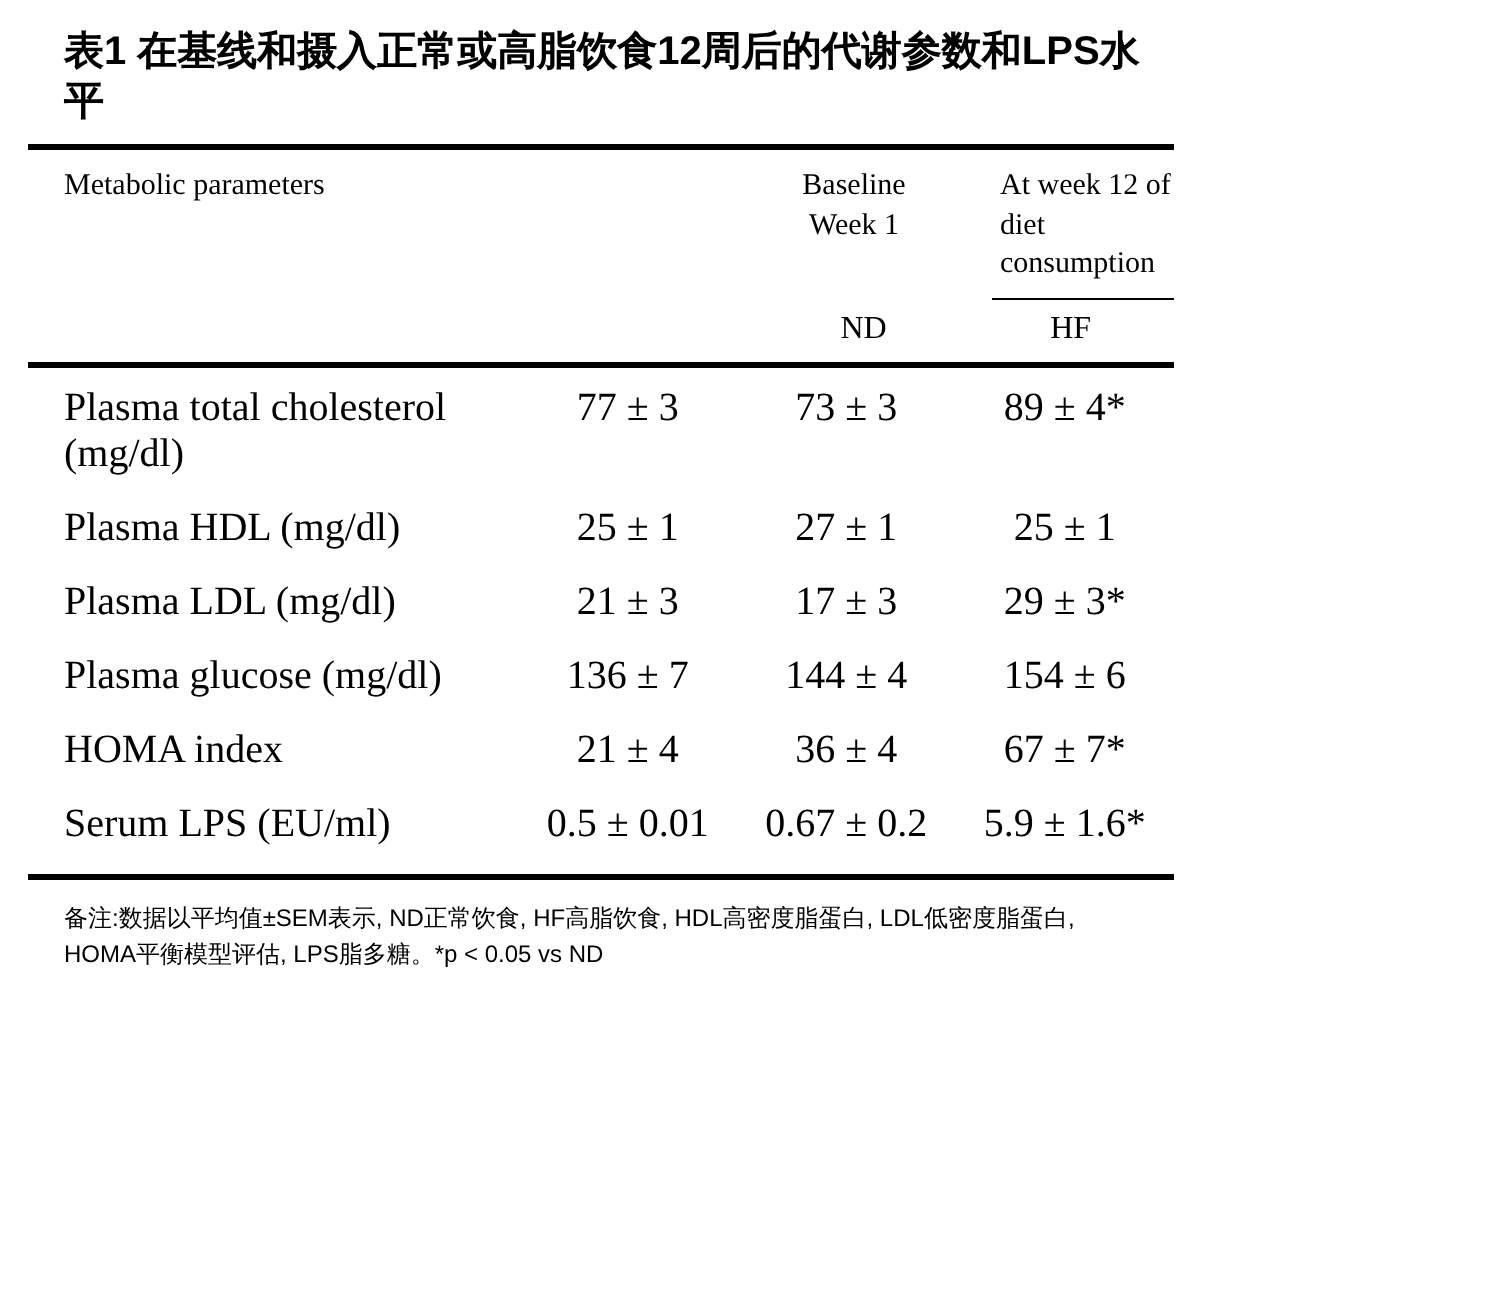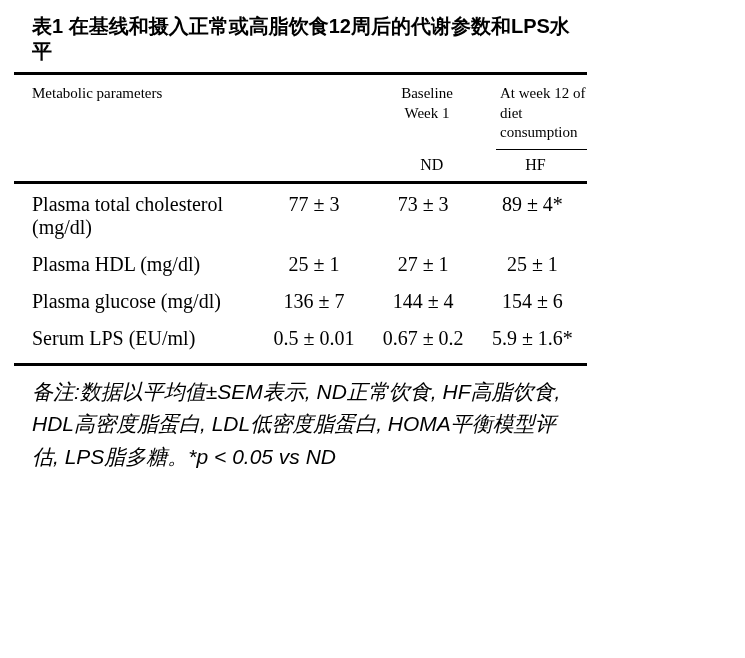--- a/index.html
+++ b/index.html
@@ -70,25 +70,24 @@
   }
   .data-row td {
     font-size: 20px;
     padding-top: 7px !important;
     padding-bottom: 7px !important;
     line-height: 1.15;
   }
   .sep-top { margin-top: 2px; }
   .note {
     font-family: "Liberation Sans", sans-serif;
-    font-size: 21px;
+    font-size: 12px;
     line-height: 1.55;
     padding: 10px 18px 0 18px;
     letter-spacing: 0px;
-    font-style: italic;
   }
   .plusminus { white-space: nowrap; }
   .header-area { position: relative; }
   .group-underline-wrap {
     position: relative;
     height: 0;
   }
   .group-underline {
     position: absolute;
     left: 482px;
@@ -147,24 +146,36 @@
       <td class="col-nd plusminus">73 ± 3</td>
       <td class="col-hf plusminus">89 ± 4*</td>
     </tr>
     <tr class="data-row">
       <td class="col-param">Plasma HDL (mg/dl)</td>
       <td class="col-base plusminus">25 ± 1</td>
       <td class="col-nd plusminus">27 ± 1</td>
       <td class="col-hf plusminus">25 ± 1</td>
     </tr>
     <tr class="data-row">
+      <td class="col-param">Plasma LDL (mg/dl)</td>
+      <td class="col-base plusminus">21 ± 3</td>
+      <td class="col-nd plusminus">17 ± 3</td>
+      <td class="col-hf plusminus">29 ± 3*</td>
+    </tr>
+    <tr class="data-row">
       <td class="col-param">Plasma glucose (mg/dl)</td>
       <td class="col-base plusminus">136 ± 7</td>
       <td class="col-nd plusminus">144 ± 4</td>
       <td class="col-hf plusminus">154 ± 6</td>
+    </tr>
+    <tr class="data-row">
+      <td class="col-param">HOMA index</td>
+      <td class="col-base plusminus">21 ± 4</td>
+      <td class="col-nd plusminus">36 ± 4</td>
+      <td class="col-hf plusminus">67 ± 7*</td>
     </tr>
     <tr class="data-row">
       <td class="col-param">Serum LPS (EU/ml)</td>
       <td class="col-base plusminus">0.5 ± 0.01</td>
       <td class="col-nd plusminus">0.67 ± 0.2</td>
       <td class="col-hf plusminus">5.9 ± 1.6*</td>
     </tr>
   </tbody>
     </table>
 

